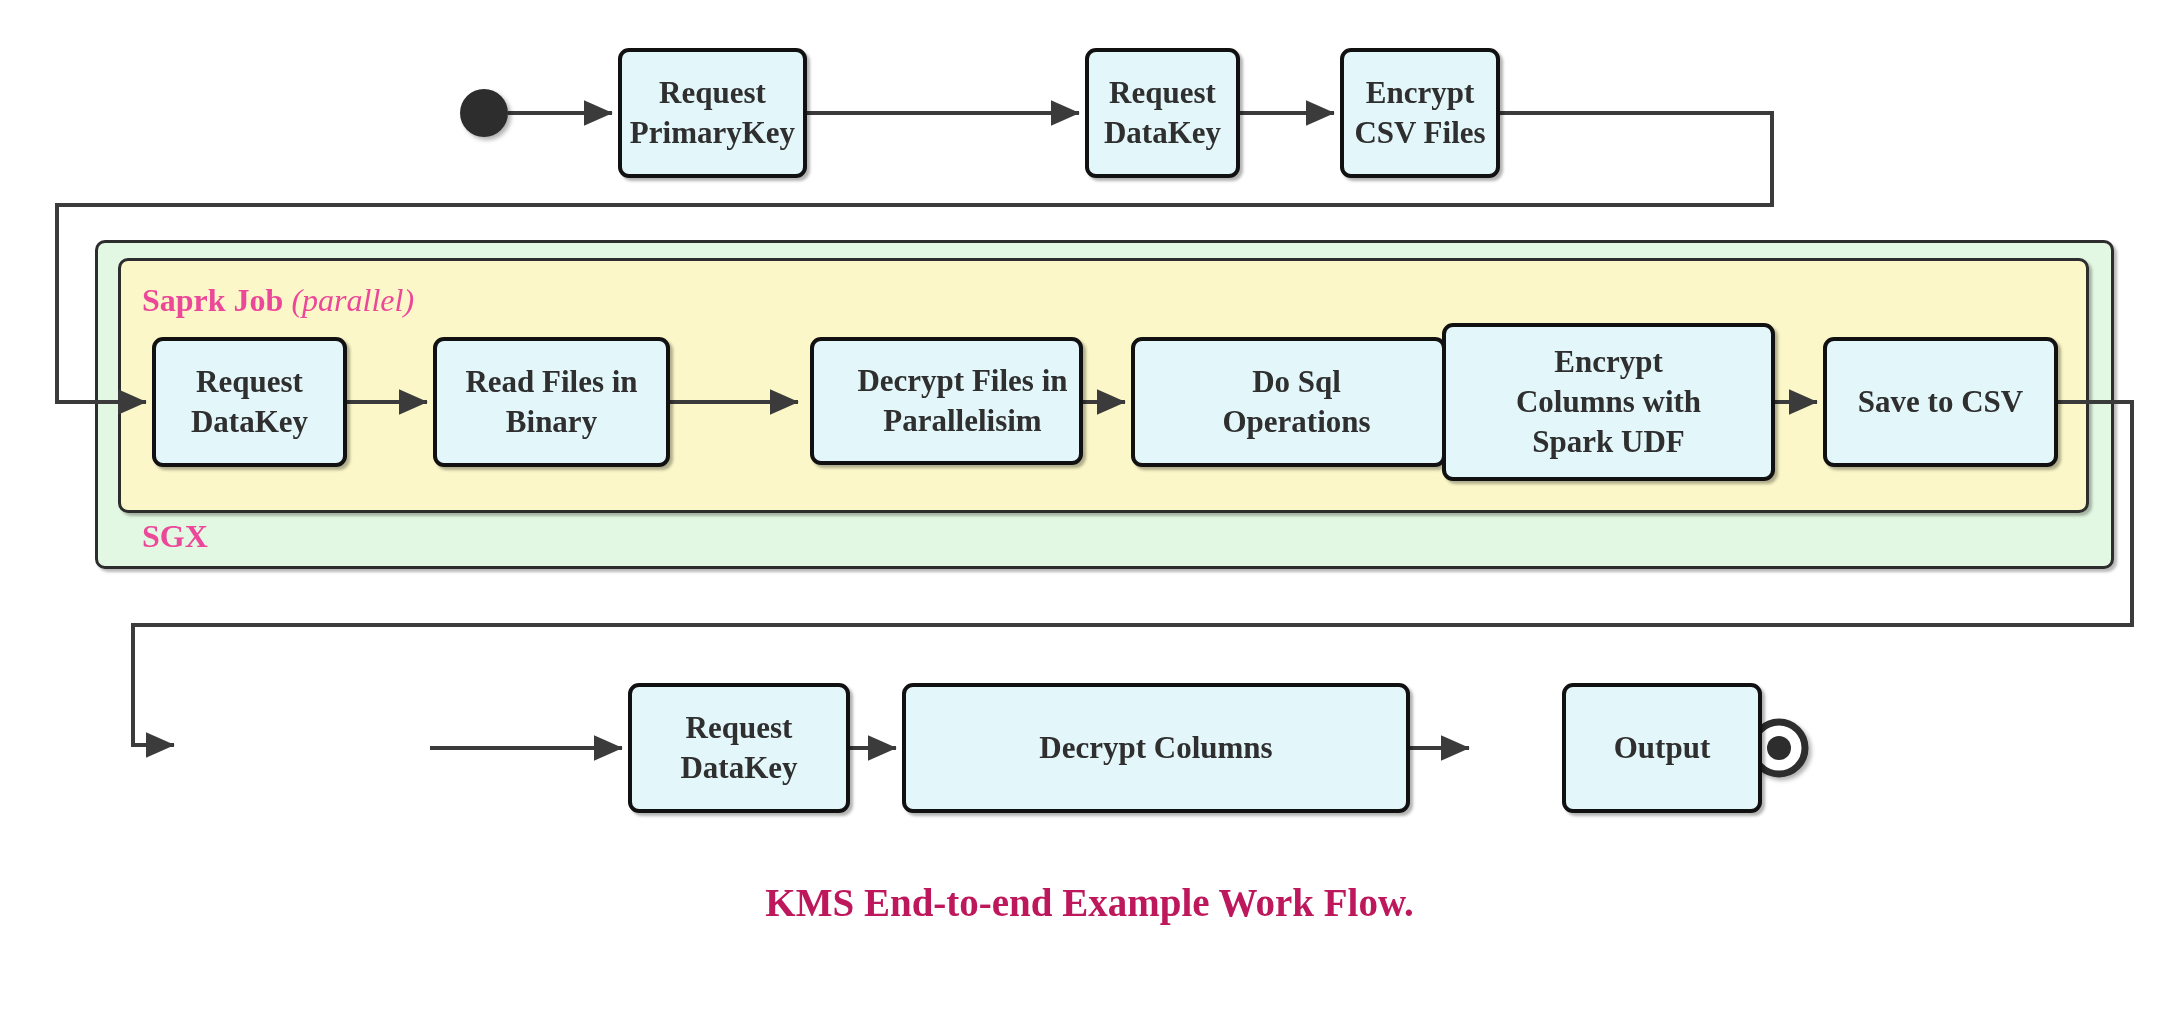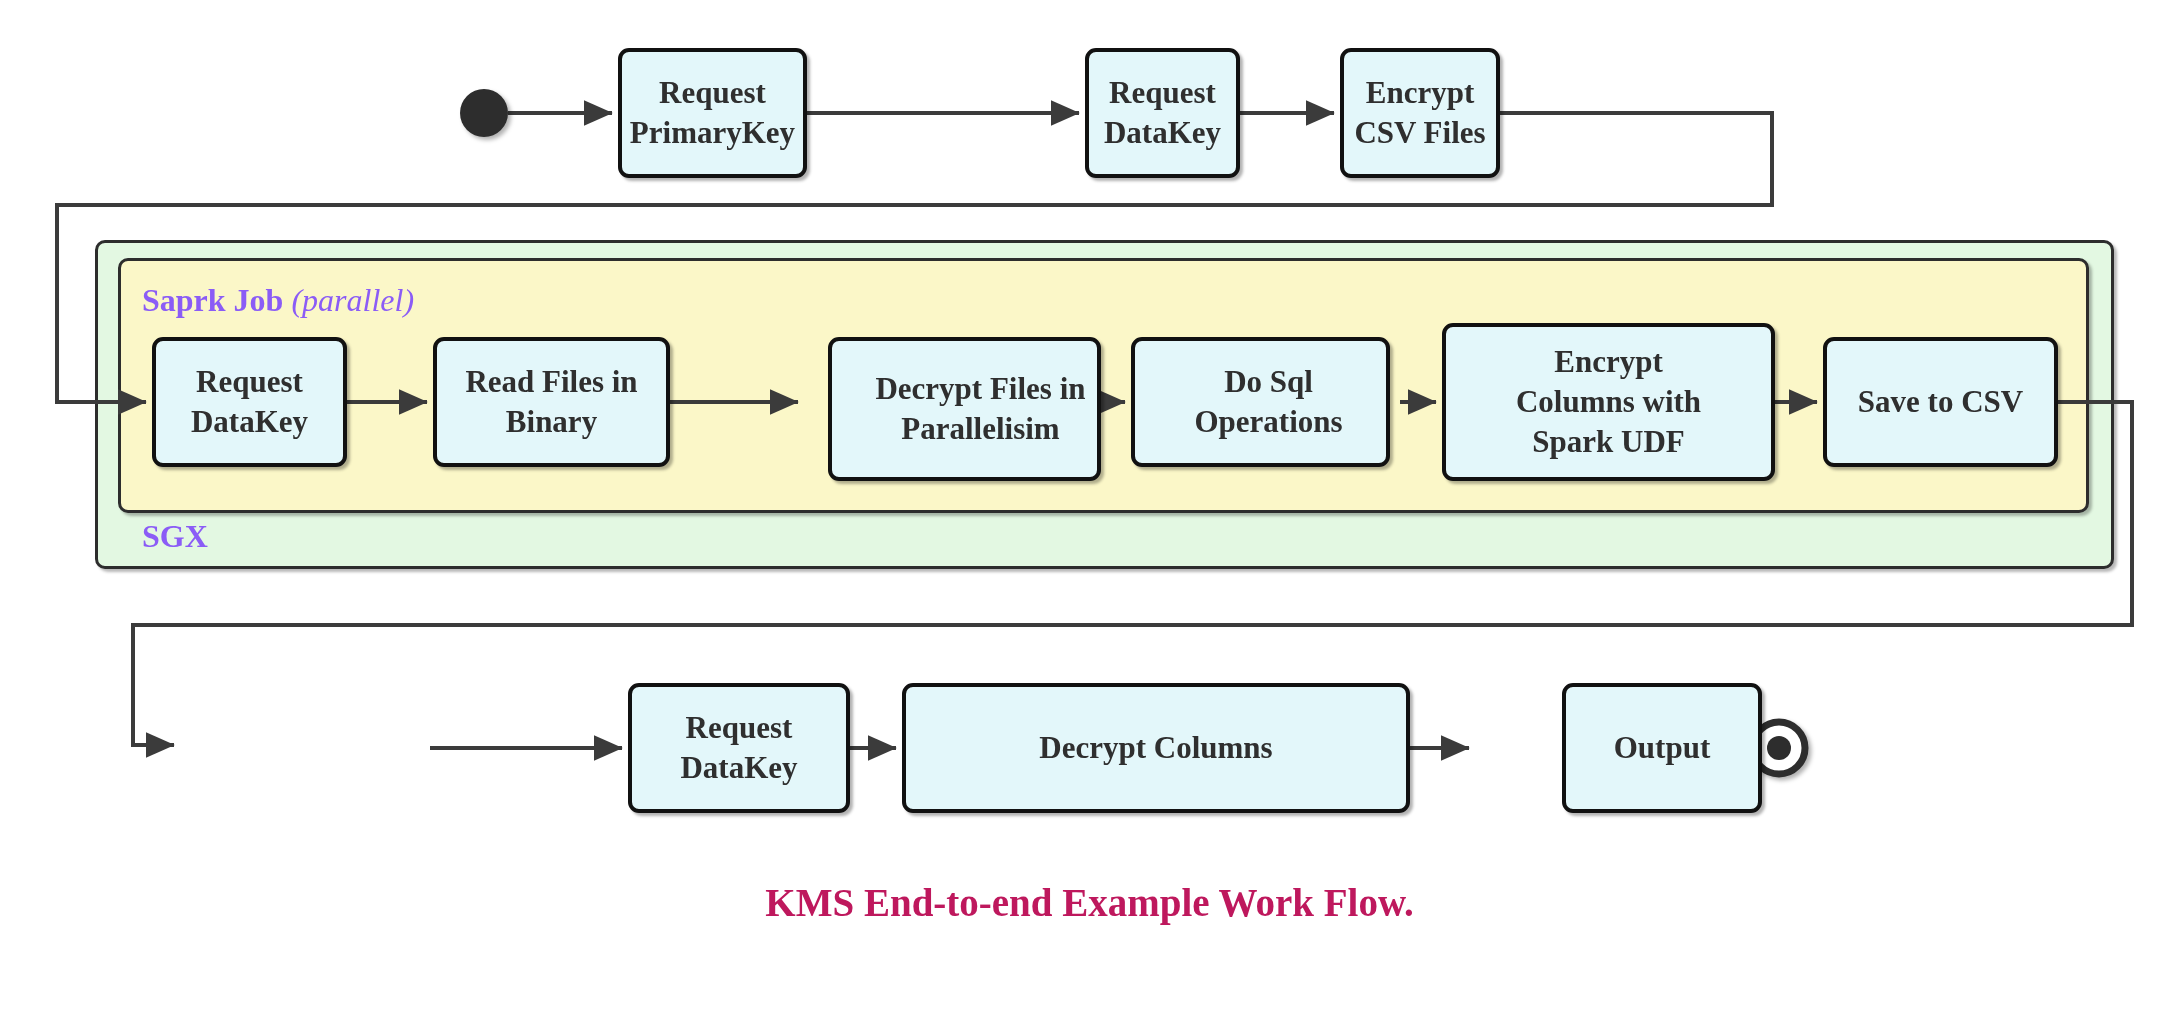--- a/index.html
+++ b/index.html
@@ -5,21 +5,21 @@
   html,body{margin:0;padding:0;background:#ffffff;}
   .canvas{
     position:relative;width:2179px;height:1036px;background:#ffffff;overflow:hidden;
     font-family:"Liberation Serif","DejaVu Serif",serif;color:#2f2f2f;
   }
   .wires{position:absolute;left:0;top:0;z-index:3;pointer-events:none;}
   .container{position:absolute;border:3px solid #2d2d2d;border-radius:10px;
     box-shadow:3px 3px 3px rgba(0,0,0,0.28);}
   .container.green{left:95px;top:240px;width:2013px;height:323px;background:#e3f8e2;z-index:1;}
   .container.yellow{left:118px;top:258px;width:1965px;height:249px;background:#fbf7c8;z-index:2;}
-  .clabel{position:absolute;font-size:32px;font-weight:bold;color:#8b5cf6;z-index:2;white-space:nowrap;}
+  .clabel{position:absolute;font-size:32px;font-weight:bold;color:#ec4899;z-index:2;white-space:nowrap;}
   .clabel .qualifier{font-weight:normal;font-style:italic;}
   .node{position:absolute;z-index:4;background:#e3f7fa;border:4px solid #111111;
     border-radius:11px;box-shadow:3px 3px 3px rgba(0,0,0,0.3);
     display:flex;align-items:center;justify-content:center;text-align:center;
     font-size:31px;font-weight:bold;line-height:1.28;white-space:pre-line;box-sizing:border-box;}
   .caption{position:absolute;left:0;top:880px;width:100%;text-align:center;
     font-size:39px;font-weight:bold;color:#be185d;z-index:4;}
 </style>
 </head>
 <body>
@@ -67,23 +67,23 @@
 PrimaryKey</div>
   <div class="node" style="left:1085px;top:48px;width:155px;height:130px;">Request
 DataKey</div>
   <div class="node" style="left:1340px;top:48px;width:160px;height:130px;">Encrypt
 CSV Files</div>
 
   <div class="node" style="left:152px;top:337px;width:195px;height:130px;">Request
 DataKey</div>
   <div class="node" style="left:433px;top:337px;width:237px;height:130px;">Read Files in
 Binary</div>
-  <div class="node" style="left:828px;top:337px;width:273px;height:144px;padding-left:32px;">Decrypt Files in
+  <div class="node" style="left:810px;top:337px;width:273px;height:128px;padding-left:32px;">Decrypt Files in
 Parallelisim</div>
-  <div class="node" style="left:1131px;top:337px;width:259px;height:130px;padding-left:16px;">Do Sql
+  <div class="node" style="left:1131px;top:337px;width:315px;height:130px;padding-left:16px;">Do Sql
 Operations</div>
   <div class="node" style="left:1442px;top:323px;width:333px;height:158px;">Encrypt
 Columns with
 Spark UDF</div>
   <div class="node" style="left:1823px;top:337px;width:235px;height:130px;">Save to CSV</div>
 
   <div class="node" style="left:628px;top:683px;width:222px;height:130px;">Request DataKey</div>
   <div class="node" style="left:902px;top:683px;width:508px;height:130px;">Decrypt Columns</div>
   <div class="node" style="left:1562px;top:683px;width:200px;height:130px;">Output</div>
 

